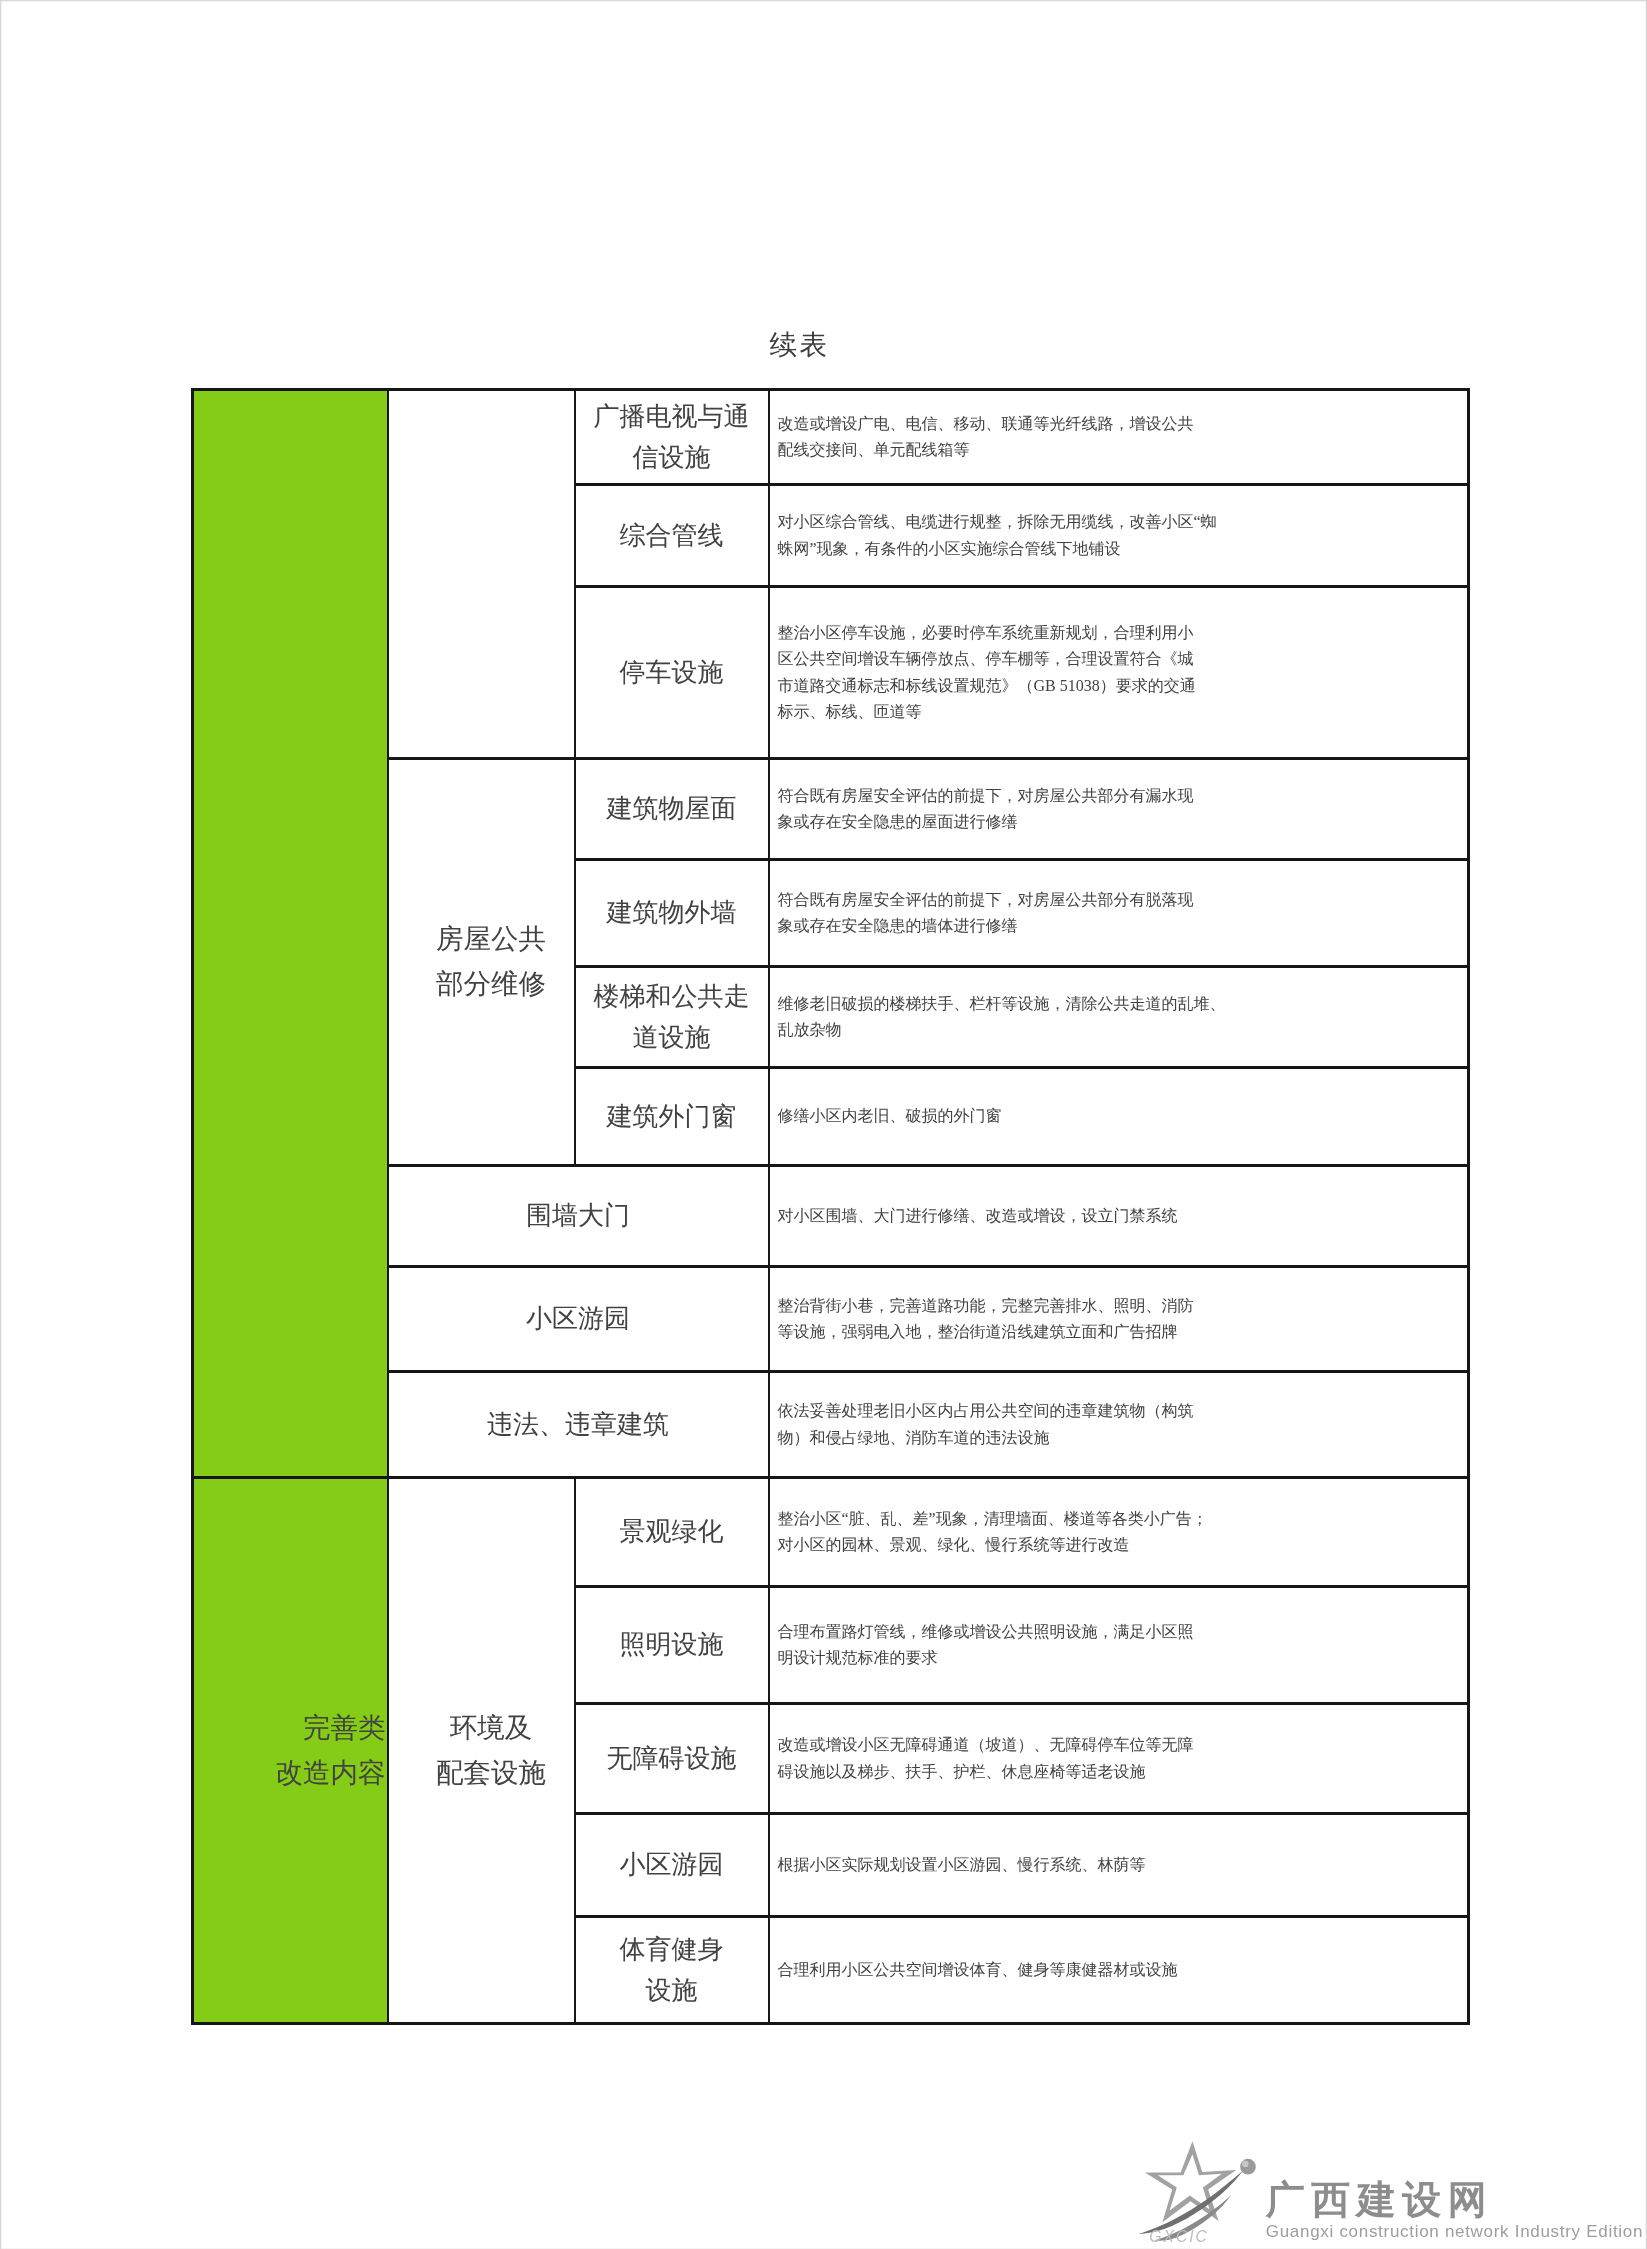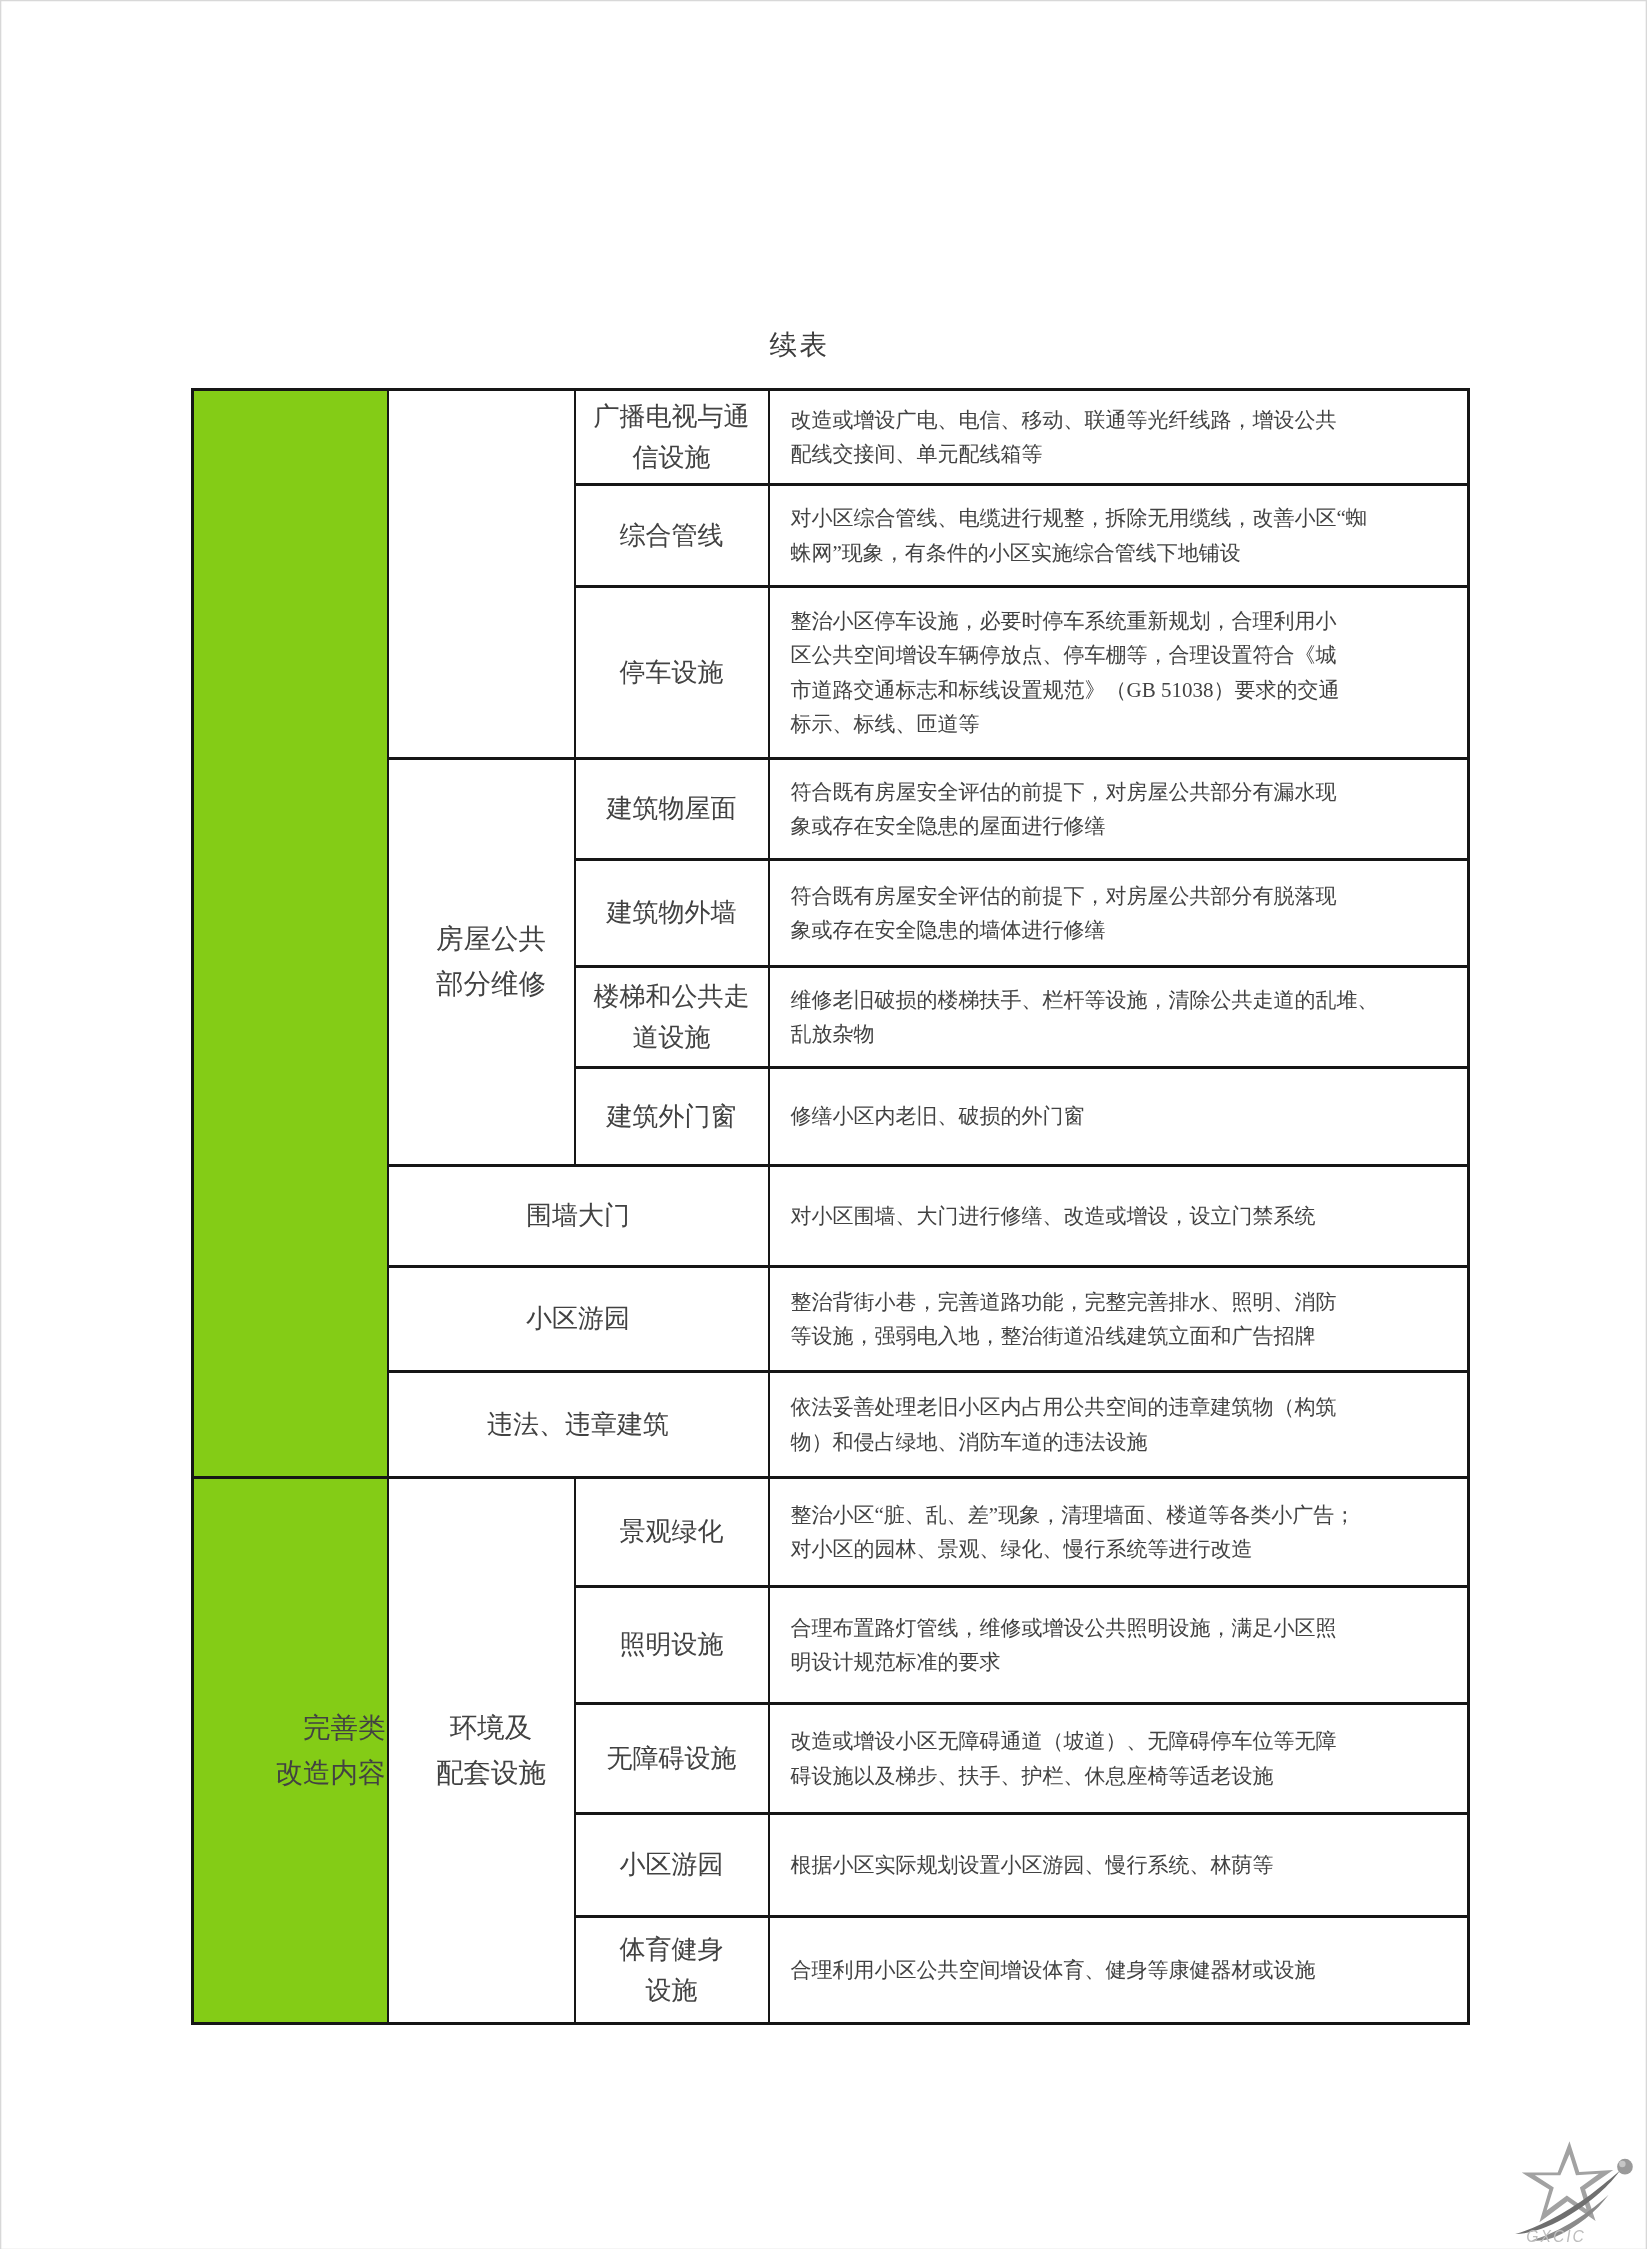--- a/index.html
+++ b/index.html
@@ -54,24 +54,24 @@
     padding-left:21px;
   }
   td.lbl{
     text-align:center;
     font-size:26px;
     line-height:1.58;
     white-space:pre-line;
   }
   td.desc{
     text-align:left;
-    font-size:21px;
+    font-size:16px;
     line-height:1.64;
     white-space:pre;
-    padding-left:21px;
+    padding-left:8px;
     padding-right:2.6px;
   }
   .logo{
     position:absolute;
     right:3.9px;bottom:2.6px;
     display:flex;
     align-items:flex-end;
   }
   .logo-mark{display:block;}
   .logo-text{
@@ -205,16 +205,20 @@
 
       <path d="M35,150 C70,140 120,115 165,78 C180,66 190,58 196,52
                C185,68 160,95 120,120 C90,139 60,150 35,150 Z" fill="#6f6f6f"></path>
       <path d="M60,160 C95,150 140,125 178,90 C160,115 130,140 95,155 C82,160 70,161 60,160 Z" fill="#8a8a8a"></path>
 
       <circle cx="203" cy="47" r="12" fill="#9a9a9a"></circle>
       <circle cx="199" cy="43" r="5" fill="#c6c6c6"></circle>
 
       <text x="52" y="163" font-family="Liberation Sans, DejaVu Sans, sans-serif" font-size="24" font-style="italic" fill="#bdbdbd" letter-spacing="3">GXCIC</text>
     </svg>
+    <div class="logo-text">
+      <div class="logo-title">广西建设网</div>
+      <div class="logo-subtitle">Guangxi construction network Industry Edition</div>
+    </div>
   </div>
 
 </div>
 
 
 </body></html>

